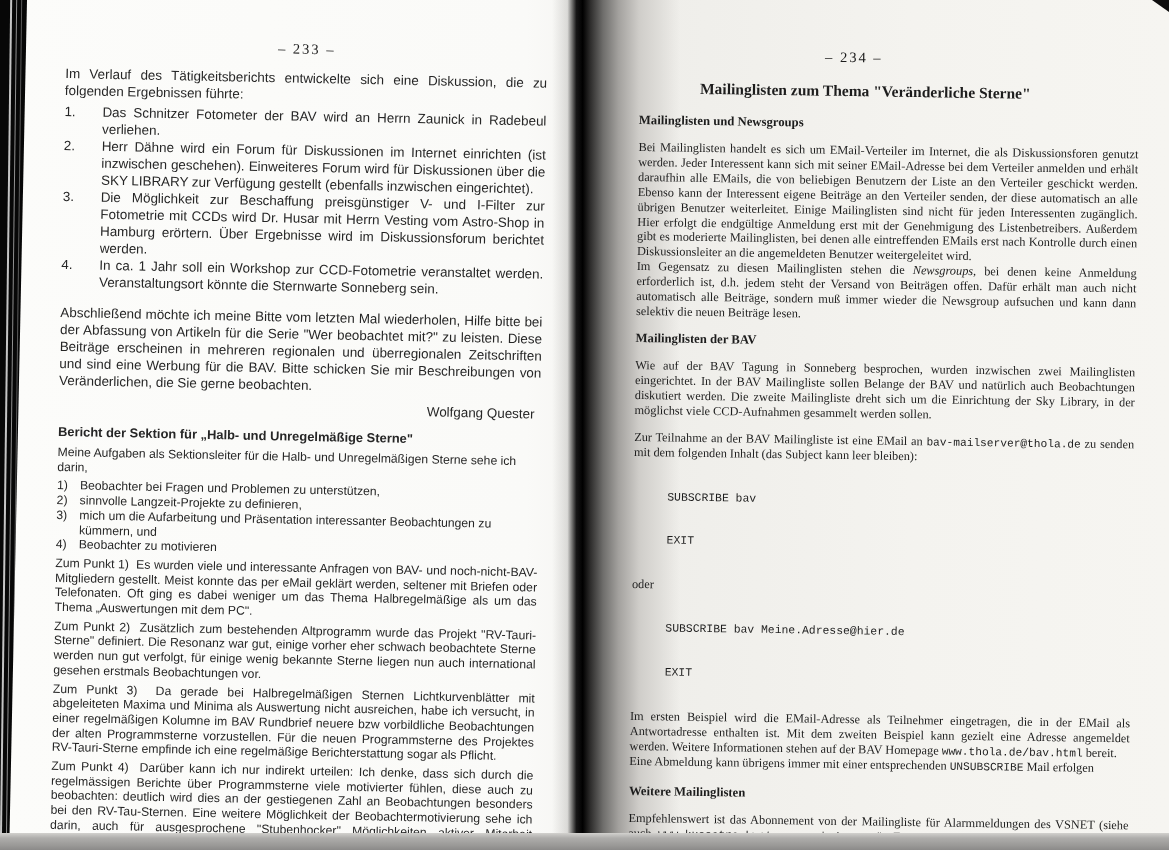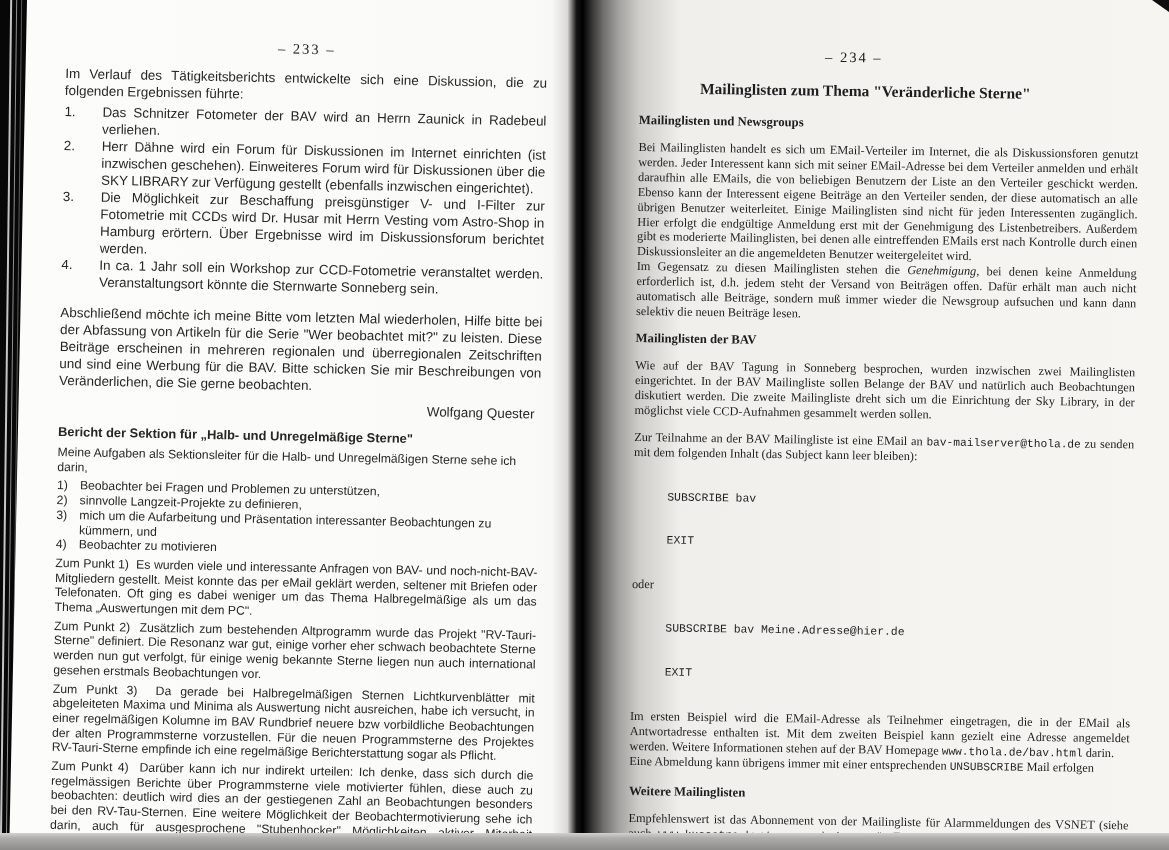--- a/index.html
+++ b/index.html
@@ -126,39 +126,39 @@
 
   <div class="page page-right">
     <div class="pagenum rpagenum">–  234  –</div>
 
     <h2 class="rtitle mt16">Mailinglisten zum Thema "Veränderliche Sterne"</h2>
 
     <h4 class="rhead mt16">Mailinglisten und Newsgroups</h4>
 
     <p class="rbody just mt12">Bei Mailinglisten handelt es sich um EMail-Verteiler im Internet, die als Diskussionsforen genutzt werden. Jeder Interessent kann sich mit seiner EMail-Adresse bei dem Verteiler anmelden und erhält daraufhin alle EMails, die von beliebigen Benutzern der Liste an den Verteiler geschickt werden. Ebenso kann der Interessent eigene Beiträge an den Verteiler senden, der diese automatisch an alle übrigen Benutzer weiterleitet. Einige Mailinglisten sind nicht für jeden Interessenten zugänglich. Hier erfolgt die endgültige Anmeldung erst mit der Genehmigung des Listenbetreibers. Außerdem gibt es moderierte Mailinglisten, bei denen alle eintreffenden EMails erst nach Kontrolle durch einen Diskussionsleiter an die angemeldeten Benutzer weitergeleitet wird.</p>
 
-    <p class="rbody just"><span>Im Gegensatz zu diesen Mailinglisten stehen die </span><span class="ital">Genehmigung</span><span>, bei denen keine Anmeldung erforderlich ist, d.h. jedem steht der Versand von Beiträgen offen. Dafür erhält man auch nicht automatisch alle Beiträge, sondern muß immer wieder die Newsgroup aufsuchen und kann dann selektiv die neuen Beiträge lesen.</span></p>
+    <p class="rbody just"><span>Im Gegensatz zu diesen Mailinglisten stehen die </span><span class="ital">Newsgroups</span><span>, bei denen keine Anmeldung erforderlich ist, d.h. jedem steht der Versand von Beiträgen offen. Dafür erhält man auch nicht automatisch alle Beiträge, sondern muß immer wieder die Newsgroup aufsuchen und kann dann selektiv die neuen Beiträge lesen.</span></p>
 
     <h4 class="rhead mt12">Mailinglisten der BAV</h4>
 
     <p class="rbody just mt12">Wie auf der BAV Tagung in Sonneberg besprochen, wurden inzwischen zwei Mailinglisten eingerichtet. In der BAV Mailingliste sollen Belange der BAV und natürlich auch Beobachtungen diskutiert werden. Die zweite Mailingliste dreht sich um die Einrichtung der Sky Library, in der möglichst viele CCD-Aufnahmen gesammelt werden sollen.</p>
 
     <p class="rbody just mt12"><span>Zur Teilnahme an der BAV Mailingliste ist eine EMail an </span><span class="mono">bav-mailserver@thola.de</span><span> zu senden mit dem folgenden Inhalt (das Subject kann leer bleiben):</span></p>
 
     <div class="code">
       <div>SUBSCRIBE bav</div>
       <div>EXIT</div>
     </div>
     <div class="rbody oder">oder</div>
     <div class="code">
       <div>SUBSCRIBE bav Meine.Adresse@hier.de</div>
       <div>EXIT</div>
     </div>
 
-    <p class="rbody just"><span>Im ersten Beispiel wird die EMail-Adresse als Teilnehmer eingetragen, die in der EMail als Antwortadresse enthalten ist. Mit dem zweiten Beispiel kann gezielt eine Adresse angemeldet werden. Weitere Informationen stehen auf der BAV Homepage </span><span class="mono">www.thola.de/bav.html</span><span> darin.</span></p>
+    <p class="rbody just"><span>Im ersten Beispiel wird die EMail-Adresse als Teilnehmer eingetragen, die in der EMail als Antwortadresse enthalten ist. Mit dem zweiten Beispiel kann gezielt eine Adresse angemeldet werden. Weitere Informationen stehen auf der BAV Homepage </span><span class="mono">www.thola.de/bav.html</span><span> bereit.</span></p>
 
     <p class="rbody"><span>Eine Abmeldung kann übrigens immer mit einer entsprechenden </span><span class="mono">UNSUBSCRIBE</span><span> Mail erfolgen</span></p>
 
     <h4 class="rhead mt14">Weitere Mailinglisten</h4>
 
     <p class="rbody just mt12"><span>Empfehlenswert ist das Abonnement von der Mailingliste für Alarmmeldungen des VSNET (siehe auch </span><span class="mono">www.kusastro.kyoto-u.ac.jp/vsnet/</span><span>). Eine Anmeldung erfolgt durch eine Mail an </span><span class="mono">vsnet-adm@kusastro.kyoto-u.ac.jp</span><span> mit dem Inhalt:</span></p>
 
   </div>
 
 </div>

